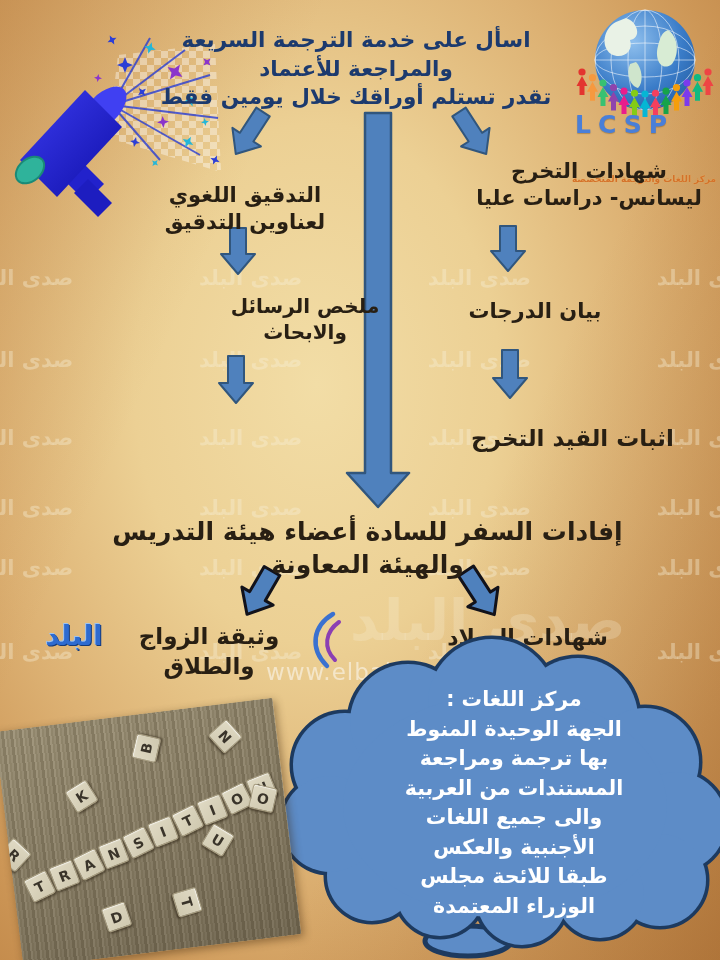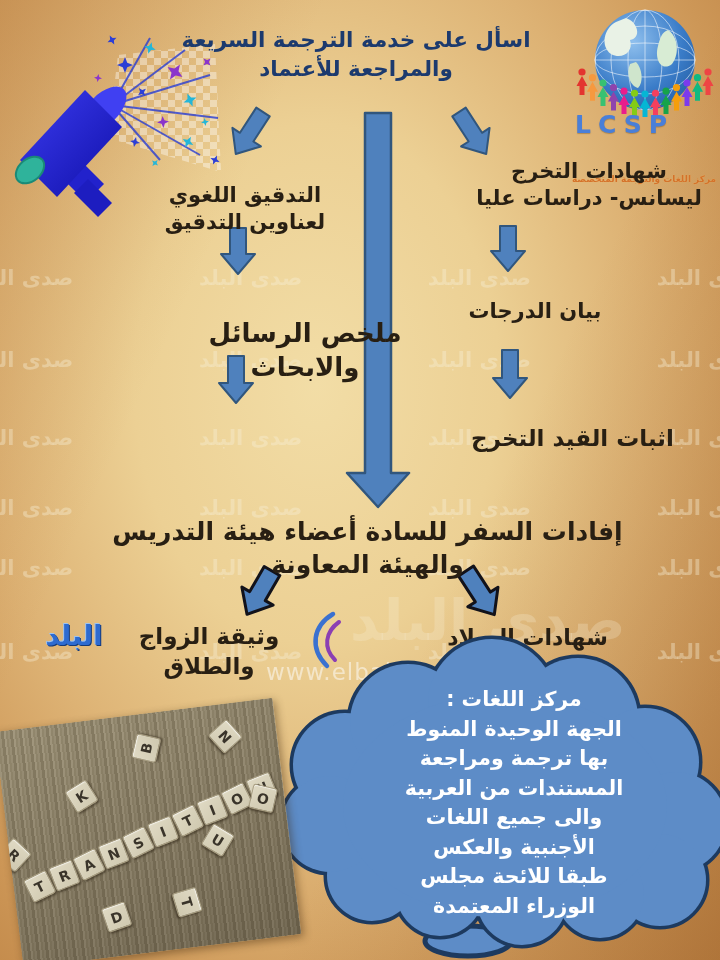--- a/index.html
+++ b/index.html
@@ -17,21 +17,21 @@
     direction:rtl;color:rgba(248,238,216,0.38);font-size:21px;font-weight:bold;}
   .wm-big{position:absolute;left:350px;top:588px;font-size:56px;font-weight:bold;direction:rtl;
     color:rgba(248,238,216,0.26);white-space:nowrap;}
   
   .header{left:160px;top:26px;width:392px;text-align:center;direction:rtl;
     color:#1c3a6e;font-weight:bold;font-size:21.5px;line-height:1.33;z-index:3;}
   
   .node{position:absolute;direction:rtl;text-align:center;color:#281f13;font-weight:bold;z-index:3;line-height:1.3;}
   .n-proof{left:130px;top:182px;width:230px;font-size:21px;}
   .n-grad{left:455px;top:158px;width:268px;font-size:21px;}
-  .n-sum{left:195px;top:293px;width:220px;font-size:26px;margin-top:24px;}
+  .n-sum{left:195px;top:293px;width:220px;font-size:20px;}
   .n-grades{left:430px;top:298px;width:210px;font-size:21px;}
   .n-enroll{left:430px;top:424px;width:285px;font-size:23px;}
   .n-travel{left:95px;top:516px;width:545px;font-size:25px;}
   .n-marriage{left:95px;top:622px;width:228px;font-size:23px;}
   .n-birth{left:425px;top:624px;width:205px;font-size:22px;}
   
   .lcsp{left:575px;top:110px;width:142px;color:#4a7fd8;font-weight:bold;
     font-size:25px;letter-spacing:7px;z-index:3;text-shadow:0 1px 1px rgba(90,60,20,0.35);}
   .lcsp-cap{left:570px;top:138px;width:148px;text-align:center;direction:rtl;color:#d4722a;
     font-size:9px;font-weight:bold;z-index:3;text-shadow:0 0 1px rgba(255,200,120,0.6);margin-top:36px;}
@@ -162,20 +162,21 @@
       <polygon points="74,163 88,149 112,173 98,187" fill="#1d1dc0"></polygon>
       <ellipse cx="104" cy="79" rx="15" ry="28" transform="rotate(45 104 79)" fill="#4040f2"></ellipse>
       <polygon points="20,130 85,60 122,97 57,167" fill="url(#mgb)"></polygon>
       <ellipse cx="30" cy="140" rx="16" ry="11" transform="rotate(-40 30 140)" fill="#2fb39b" stroke="#1a8a77" stroke-width="2"></ellipse>
     </g>
   </svg>
 
   <div class="abs header">
     <div>اسأل على خدمة الترجمة السريعة</div>
     <div>والمراجعة للأعتماد</div>
+    <div>تقدر تستلم أوراقك خلال يومين فقط</div>
   </div>
 
   <svg id="logo-svg" class="z2" style="left:570px;top:2px" width="150" height="118" viewBox="0 0 150 118">
     <circle cx="75" cy="58" r="50" fill="url(#glb)"></circle>
     <g stroke="rgba(255,255,255,0.55)" stroke-width="1" fill="none">
       <ellipse cx="75" cy="58" rx="17" ry="50"></ellipse>
         <ellipse cx="75" cy="58" rx="34" ry="50"></ellipse>
       <ellipse cx="75" cy="58" rx="50" ry="17"></ellipse>
         <ellipse cx="75" cy="58" rx="50" ry="34"></ellipse>
       <line x1="25" y1="58" x2="125" y2="58"></line>

